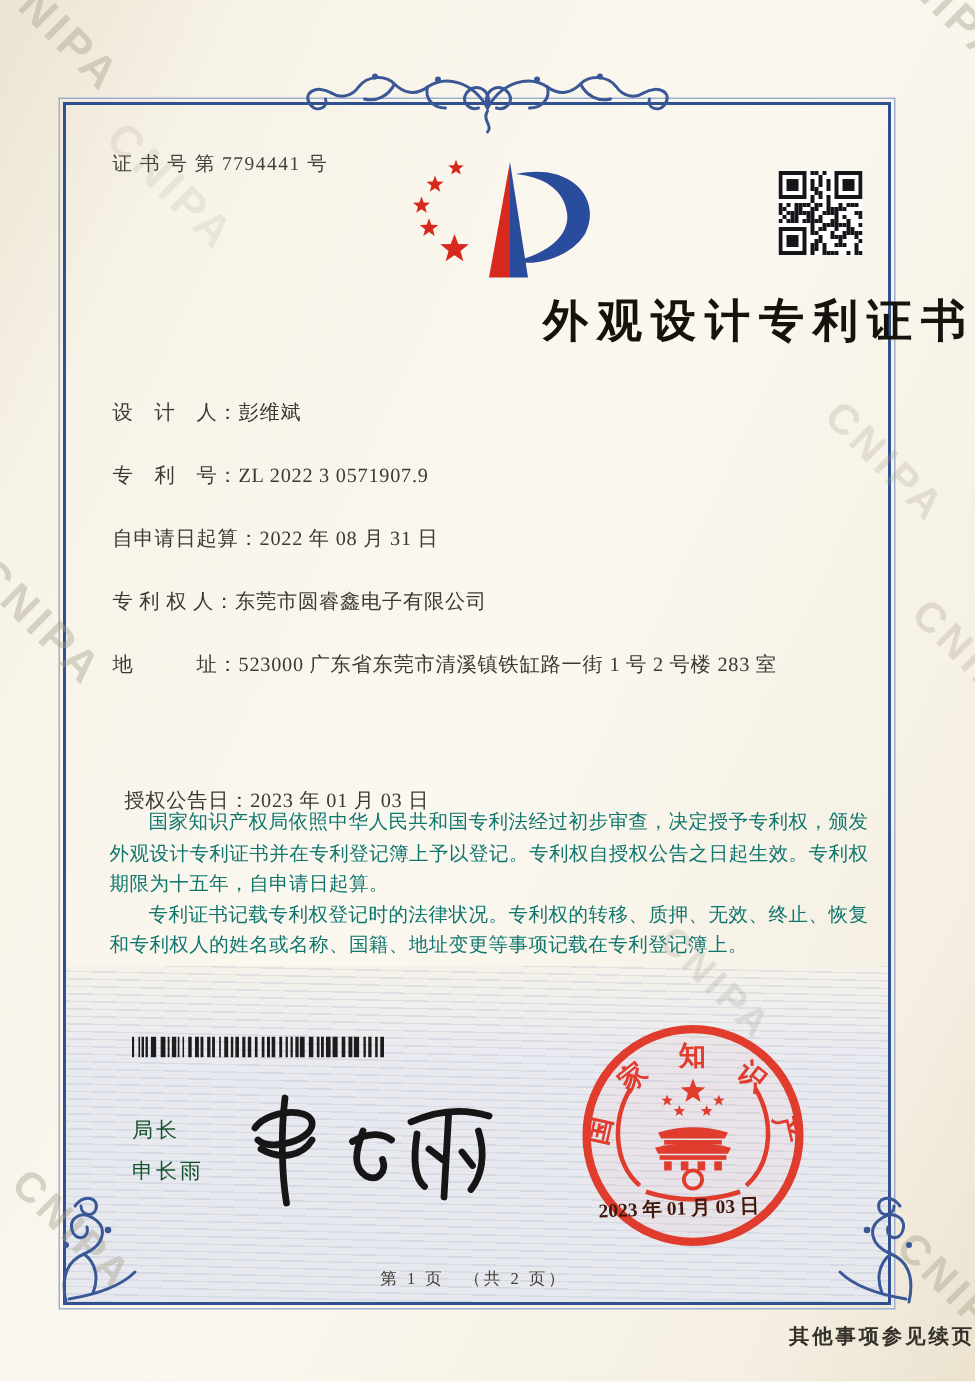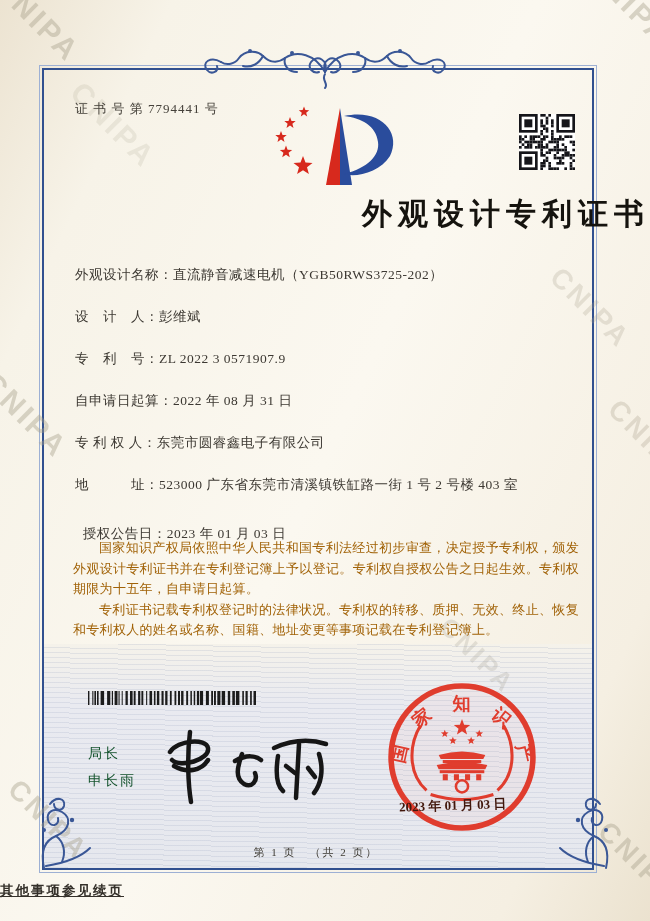--- a/index.html
+++ b/index.html
@@ -29,36 +29,36 @@
   .qr{position:absolute;left:519px;top:114px;width:56px;height:56px;z-index:3;}
   .title{
     position:absolute;left:0;right:0;top:194px;text-align:right;
     font-size:30px;font-weight:bold;letter-spacing:6px;color:#15130e;z-index:3;
   }
   .fields{position:absolute;left:75px;top:266px;width:490px;z-index:3;}
   .field{height:42px;font-size:13.5px;color:#3c3832;white-space:pre;letter-spacing:0.5px;}
   .grantrow{position:absolute;left:75px;top:509px;width:500px;font-size:13.5px;color:#3c3832;white-space:pre;z-index:3;letter-spacing:0.5px;}
   .grantrow .g2{position:absolute;left:270px;top:0;}
   .paras{position:absolute;left:73px;top:538px;width:506px;font-size:13px;line-height:20.5px;
-    color:#a16207;text-align:justify;letter-spacing:0.3px;z-index:3;}
+    color:#0f766e;text-align:justify;letter-spacing:0.3px;z-index:3;}
   .paras p{margin:0;text-indent:2em;}
   .barcode{position:absolute;left:88px;top:691px;width:168px;height:14px;z-index:3;}
   .signer{position:absolute;left:88px;z-index:4;font-family:"Liberation Sans",sans-serif;
     font-weight:normal;font-size:14px;color:#14532d;letter-spacing:2px;}
   .signature{position:absolute;left:158px;top:726px;width:185px;height:82px;z-index:4;}
   .seal{position:absolute;left:386px;top:681px;width:152px;height:152px;z-index:5;opacity:0.93;}
   .sealdate{
     position:absolute;left:399px;top:796px;width:150px;z-index:6;
     font-size:13px;font-weight:bold;color:#41170c;transform:rotate(-2deg);
     white-space:nowrap;letter-spacing:0px;
   }
   .pagefooter{position:absolute;left:42px;width:548px;top:845px;text-align:center;
     font-size:11px;color:#3f3c35;letter-spacing:2px;z-index:4;}
-  .bottomnote{position:absolute;left:0;right:0;top:882px;text-align:left;
-    font-size:13.5px;font-weight:bold;color:#34302a;letter-spacing:2px;z-index:3;text-decoration:underline;}
+  .bottomnote{position:absolute;left:0;right:0;top:882px;text-align:right;
+    font-size:13.5px;font-weight:bold;color:#34302a;letter-spacing:2px;z-index:3;}
   .ornament{position:absolute;z-index:4;}
   svg{display:block;}
 </style>
 </head>
 <body>
 
 <span class="wm" style="left:-16px;top:2px;font-size:30px;">CNIPA</span>
 <span class="wm" style="left:576px;top:-14px;font-size:30px;">CNIPA</span>
 <span class="wm" style="left:60px;top:108px;font-size:30px;color:rgba(168,159,139,0.18);">CNIPA</span>
 <span class="wm" style="left:540px;top:292px;font-size:28px;color:rgba(168,159,139,0.26);">CNIPA</span>
@@ -266,26 +266,25 @@
     <rect x="39" y="2.6" width="13" height="13" fill="#fff"></rect>
     <rect x="41.6" y="5.2" width="7.800000000000001" height="7.800000000000001" fill="#15151a"></rect>
     <rect x="0" y="36.4" width="18.2" height="18.2" fill="#15151a"></rect>
     <rect x="2.6" y="39" width="13" height="13" fill="#fff"></rect>
     <rect x="5.2" y="41.6" width="7.800000000000001" height="7.800000000000001" fill="#15151a"></rect>
   </svg>
 
 <div class="title">外观设计专利证书</div>
 
 <div class="fields">
-  <div class="field"><span>外观设计名称：</span><span>直流静音减速电机（YGB50RWS3725-202）</span></div>
   <div class="field"><span>设　计　人：</span><span>彭维斌</span></div>
   <div class="field"><span>专　利　号：</span><span>ZL 2022 3 0571907.9</span></div>
   <div class="field"><span>自申请日起算：</span><span>2022 年 08 月 31 日</span></div>
   <div class="field"><span>专 利 权 人：</span><span>东莞市圆睿鑫电子有限公司</span></div>
-  <div class="field"><span>地　　　址：</span><span>523000 广东省东莞市清溪镇铁缸路一街 1 号 2 号楼 403 室</span></div>
+  <div class="field"><span>地　　　址：</span><span>523000 广东省东莞市清溪镇铁缸路一街 1 号 2 号楼 283 室</span></div>
 </div>
 
 <div class="grantrow">
   <span><span>授权公告日：</span><span>2023 年 01 月 03 日</span></span>
 </div>
 
 <div class="paras">
   <p>国家知识产权局依照中华人民共和国专利法经过初步审查，决定授予专利权，颁发外观设计专利证书并在专利登记簿上予以登记。专利权自授权公告之日起生效。专利权期限为十五年，自申请日起算。</p>
   <p>专利证书记载专利权登记时的法律状况。专利权的转移、质押、无效、终止、恢复和专利权人的姓名或名称、国籍、地址变更等事项记载在专利登记簿上。</p>
 </div>

